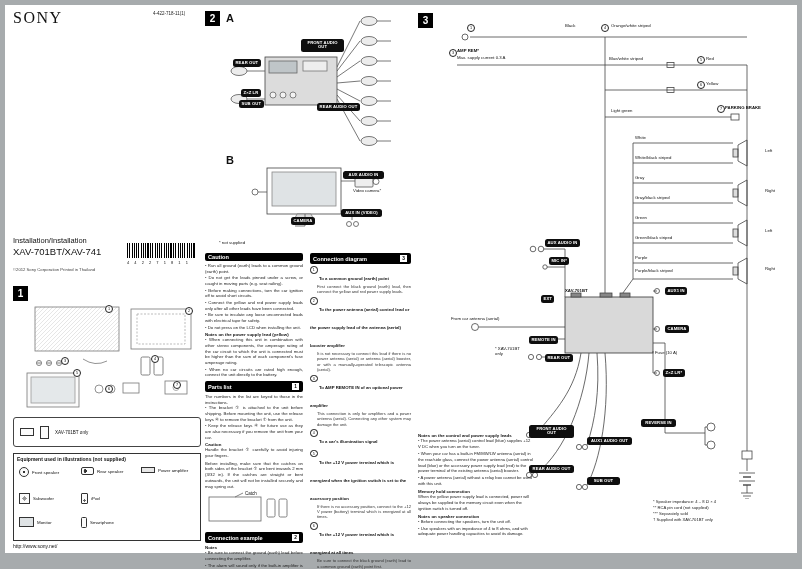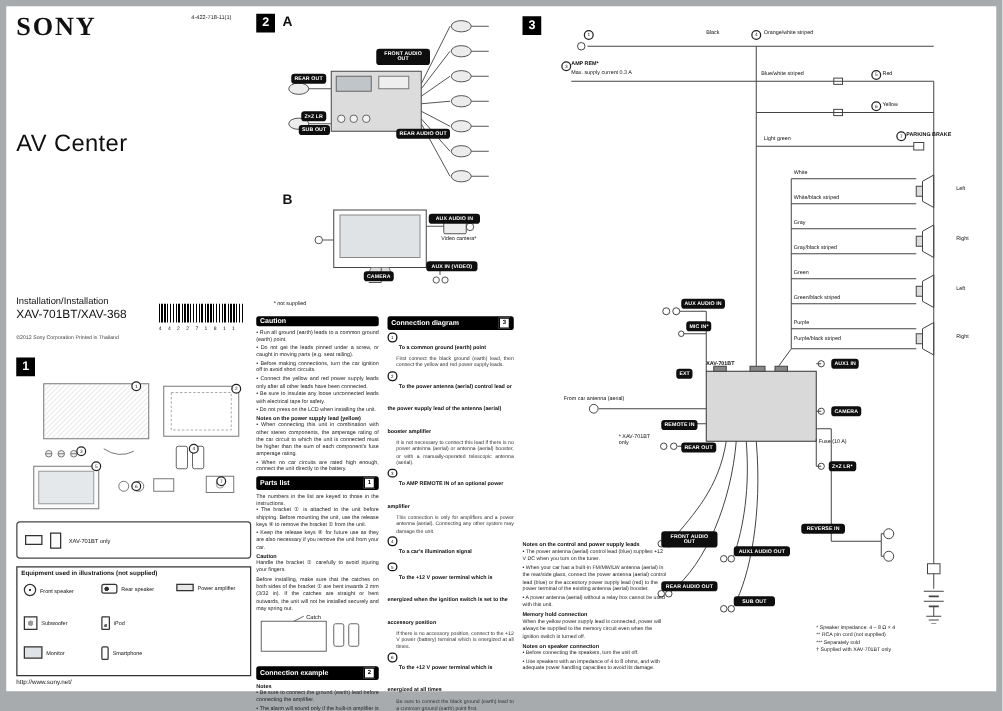--- a/index.html
+++ b/index.html
@@ -1,20 +1,20 @@
 <!DOCTYPE html>
 <html><head>
 <meta charset="utf-8">
 <style>
   html,body{margin:0;padding:0}
   body{width:802px;height:569px;position:relative;background:#a7abad;overflow:hidden;
        font-family:"Liberation Sans",sans-serif;color:#111}
   .page{position:absolute;left:5px;top:5px;width:792px;height:548px;background:#ffffff}
   .abs{position:absolute}
-  .brand{font-family:"Liberation Serif",serif;font-weight:bold;font-size:21px;letter-spacing:1.5px}
+  .brand{font-family:"Liberation Serif",serif;font-weight:normal;font-size:16px;letter-spacing:1.5px}
   .docnum{font-size:4.5px;color:#222}
   .av-title{font-size:19px;letter-spacing:.3px;color:#101010}
   .subtitle{font-size:7.5px}
   .models{font-size:9.5px}
   .copyright{font-size:4.2px;color:#444}
   .barcode{width:68px;height:15px;background:repeating-linear-gradient(90deg,#000 0 1px,#fff 1px 2px,#000 2px 3.2px,#fff 3.2px 4.6px)}
   .barcode-digits{font-size:4px;letter-spacing:2px}
   .url{font-size:5px}
   .sq{width:15px;height:15px;background:#000;color:#fff;font-weight:bold;font-size:10px;
       display:flex;align-items:center;justify-content:center}
@@ -57,23 +57,22 @@
   .eqi-phone{width:6px;height:11px;border-radius:1.5px}
   .fnote{font-size:4.2px;line-height:1.4;color:#222}
 </style>
 </head>
 <body>
 
 <div class="page">
 
   <div class="abs brand" style="left:8px;top:4px">SONY</div>
   <div class="abs docnum" style="left:148px;top:6px">4-422-718-11(1)</div>
-  <div class="abs av-title" style="left:8px;top:100px">AV Center</div>
   <div class="abs subtitle" style="left:8px;top:231px">Installation/Installation</div>
-  <div class="abs models" style="left:8px;top:241px">XAV-701BT/XAV-368</div>
+  <div class="abs models" style="left:8px;top:241px">XAV-701BT/XAV-741</div>
   <div class="abs copyright" style="left:8px;top:262px">©2012 Sony Corporation   Printed in Thailand</div>
   <div class="abs barcode" style="left:122px;top:238px"></div>
   <div class="abs barcode-digits" style="left:122px;top:255px">4 4 2 2 7 1 8 1 1</div>
 
   <div class="abs sq" style="left:8px;top:281px">1</div>
 
   <svg class="abs" style="left:8px;top:298px" width="188" height="110" viewBox="0 0 188 110">
     <defs>
       <pattern id="hatch" width="4" height="4" patternUnits="userSpaceOnUse">
         <path d="M0 4 L4 0" stroke="#ccc" stroke-width="0.5"></path>

